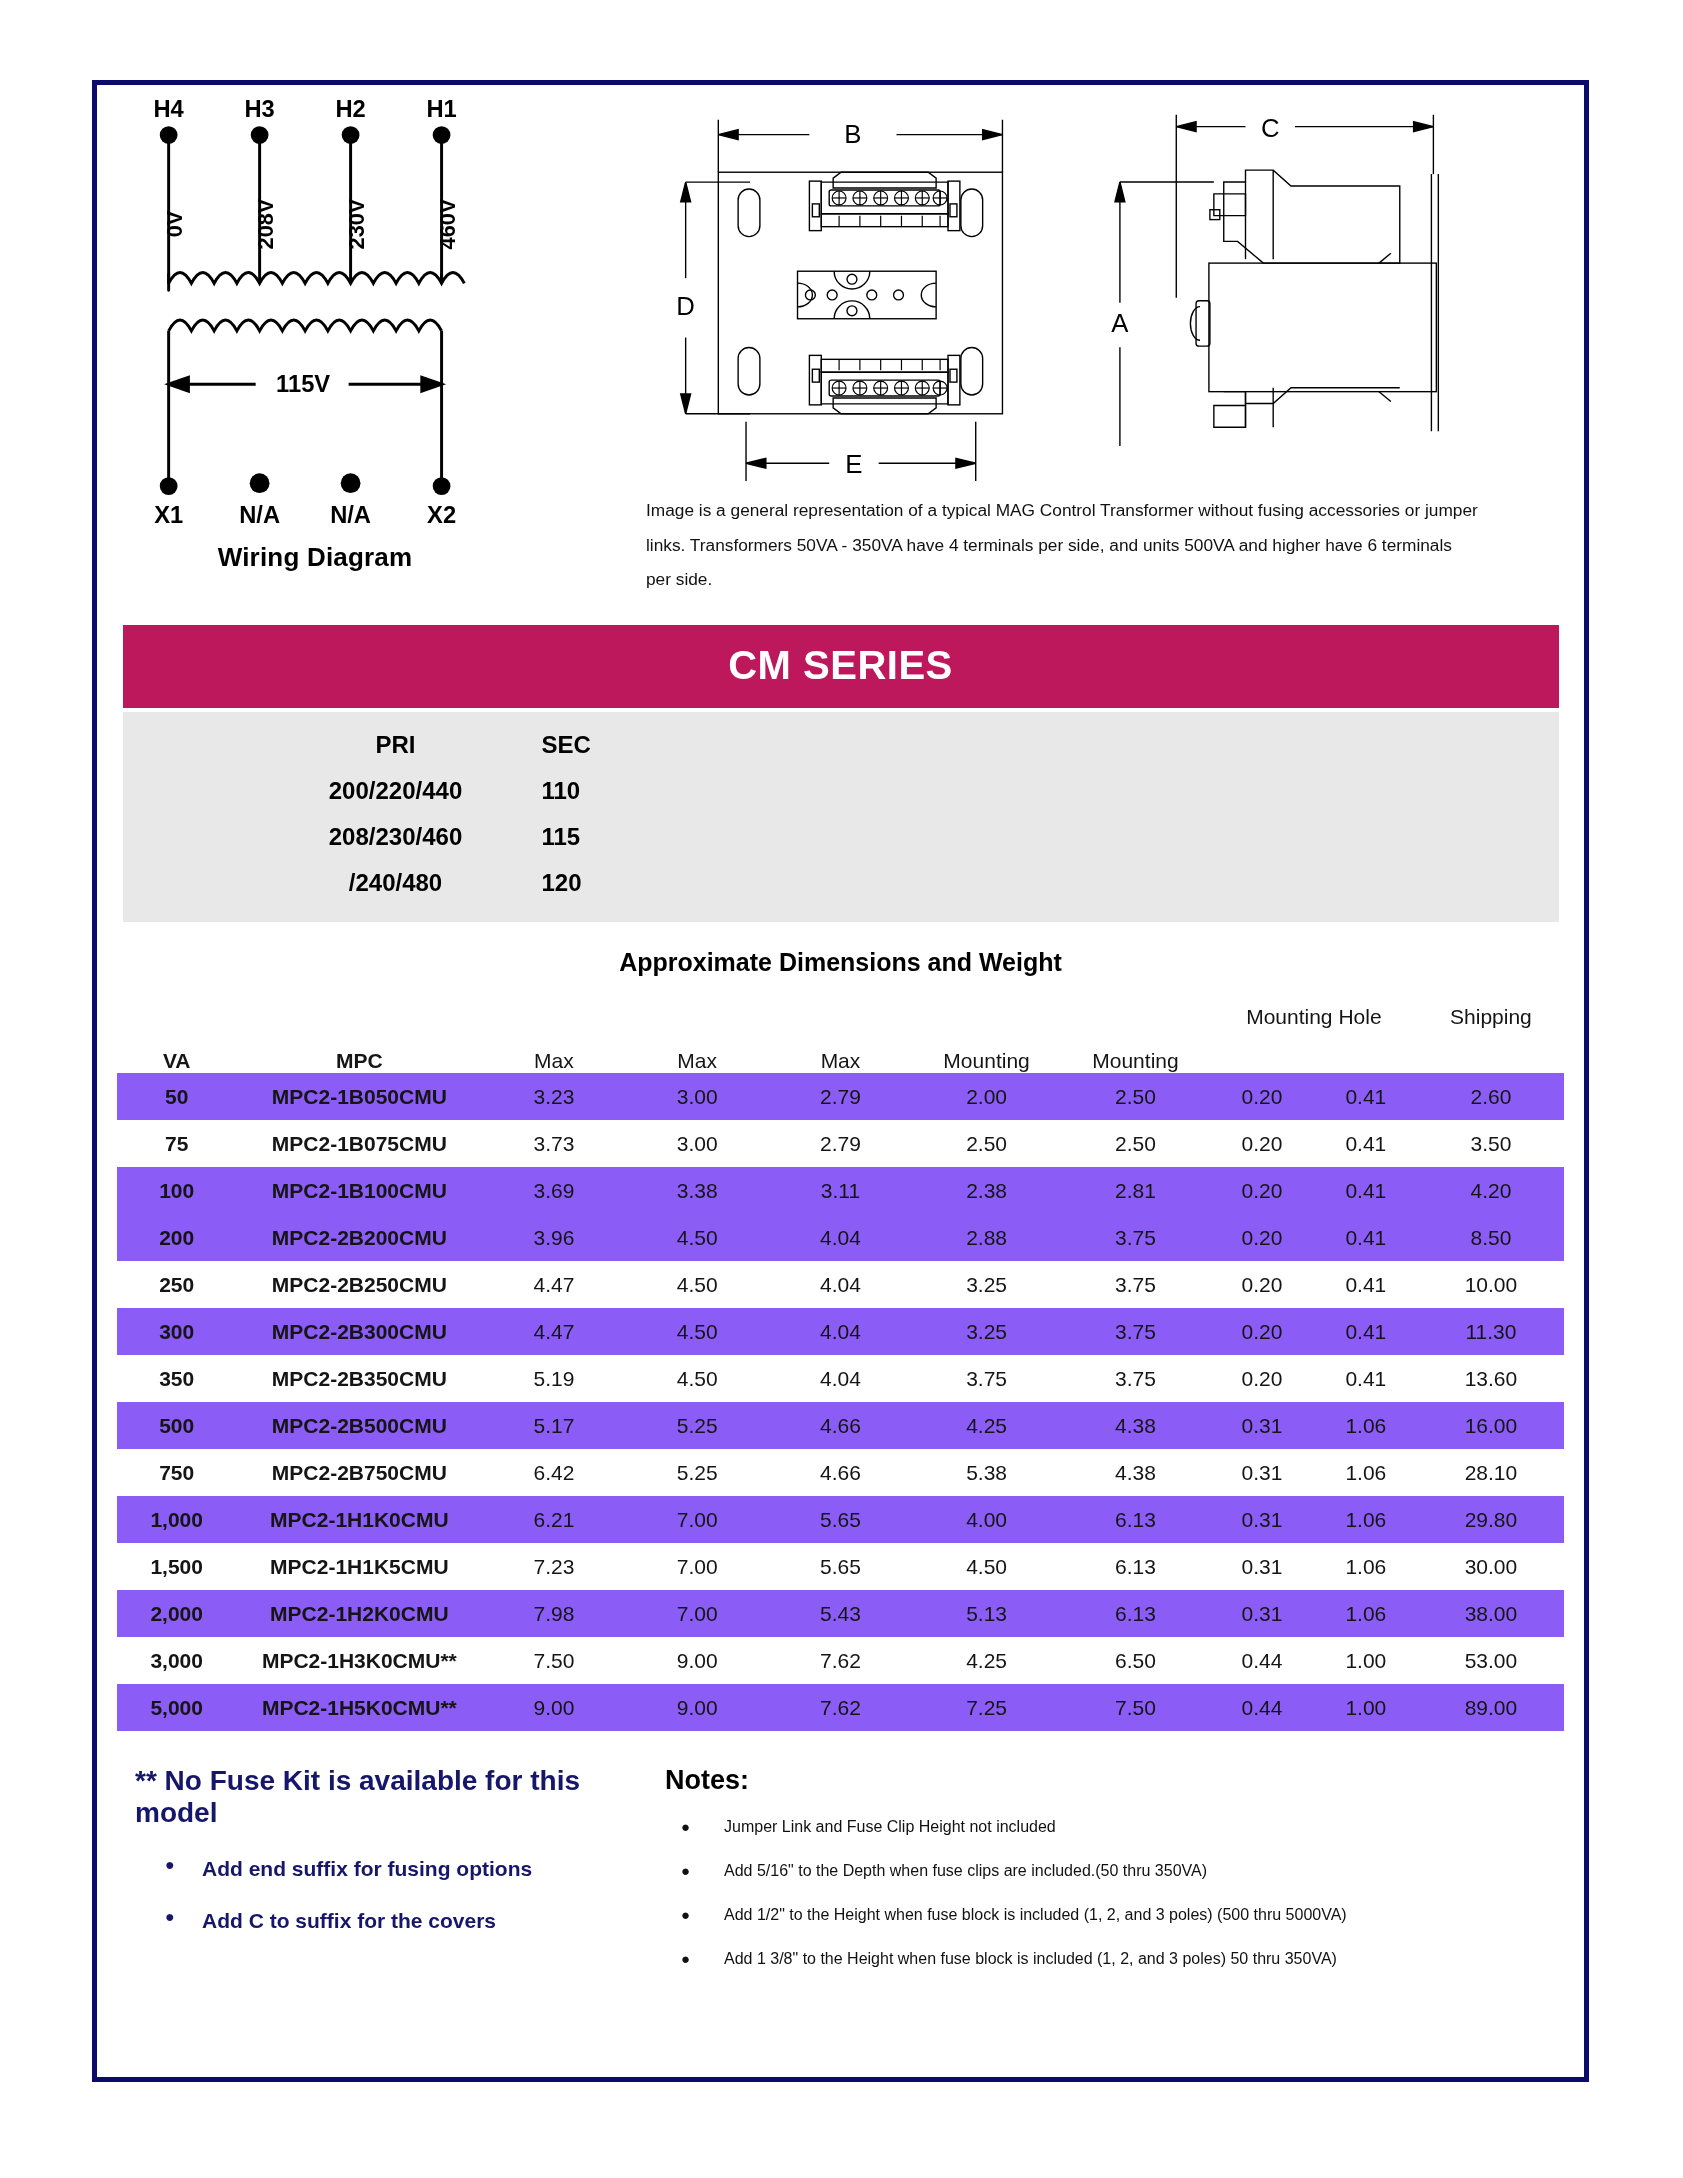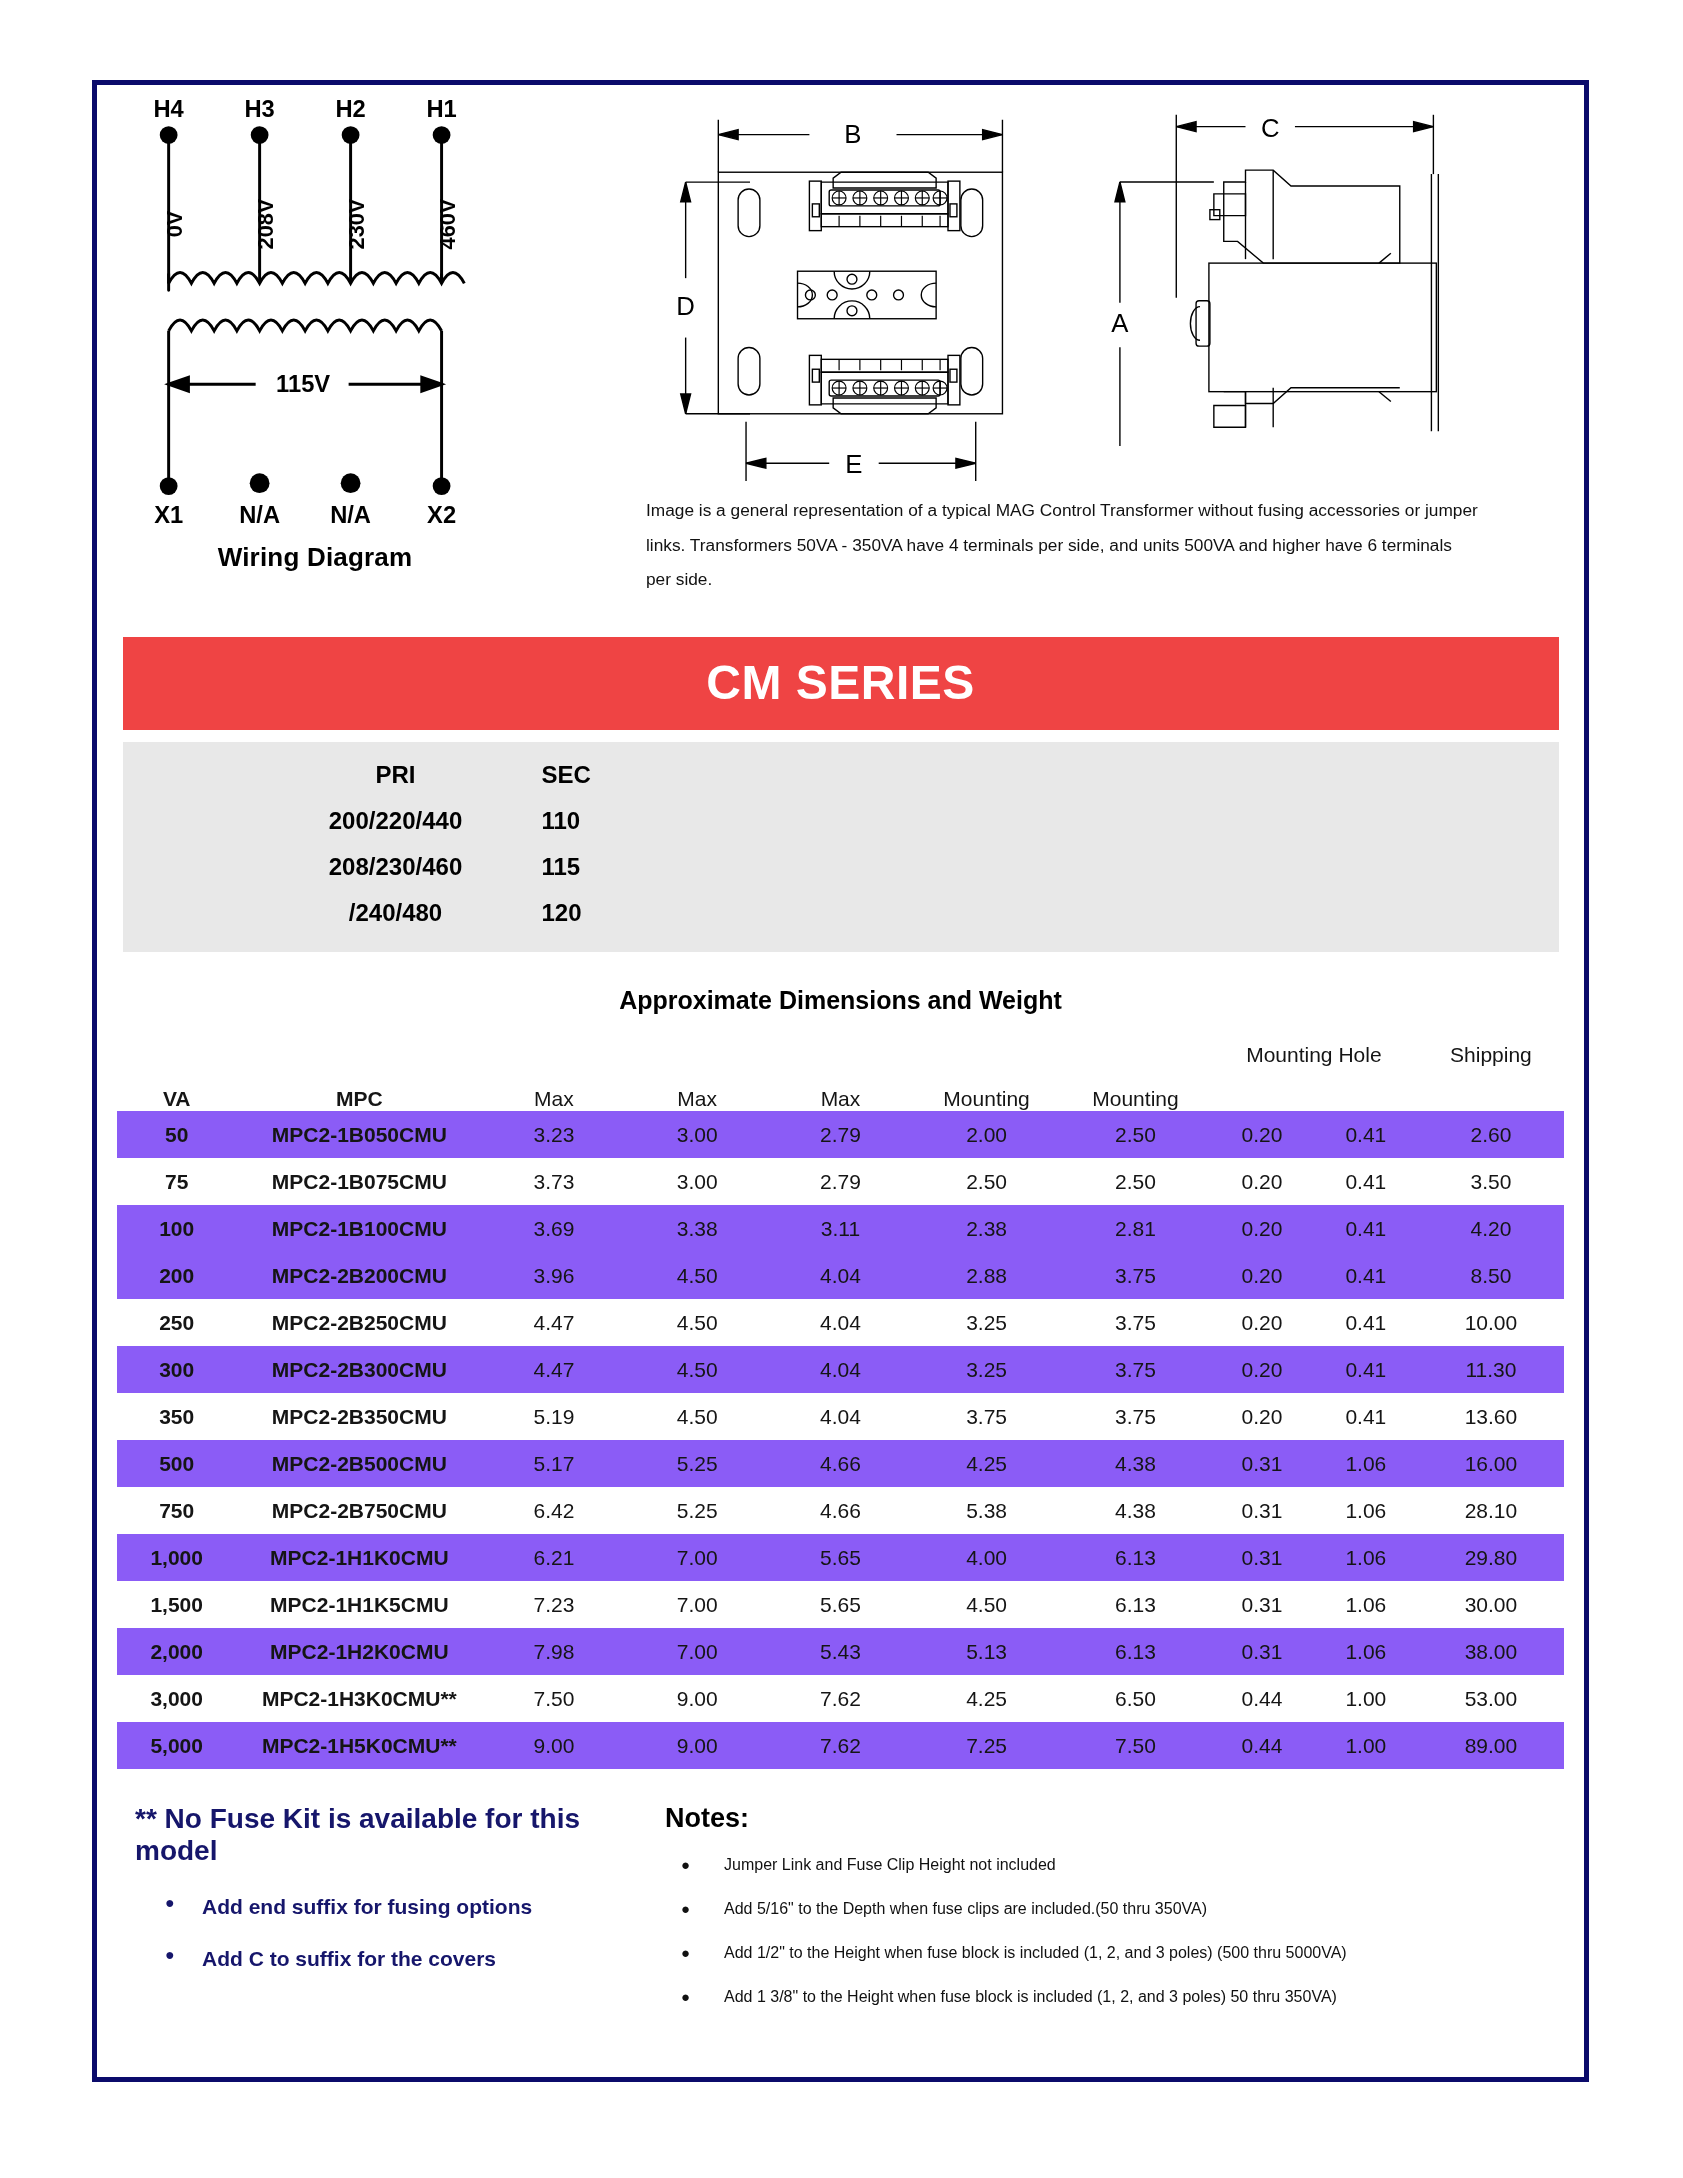--- a/index.html
+++ b/index.html
@@ -61,34 +61,34 @@
     position: absolute;
     left: 549px; top: 408px;
     width: 832px;
     font-size: 17.3px;
     color: #111;
     line-height: 2.0;
   }
 
   
   .banner {
-    margin: 12px auto;
+    margin: 0 auto;
     width: 1436px;
-    background: #ef4444;
+    background: #be185d;
     color: #ffffff;
     text-align: center;
-    font-size: 48px;
+    font-size: 40px;
     font-weight: bold;
     letter-spacing: 0.5px;
     padding: 18px 0 20px 0;
   }
 
   
   .prisec {
-    margin: 12px auto;
+    margin: 4px auto;
     width: 1436px;
     background: #e8e8e8;
     padding: 10px 0 16px 0;
   }
   .prisec table {
     border-collapse: collapse;
     margin-left: 149px;
   }
   .prisec td {
     font-size: 24px;

